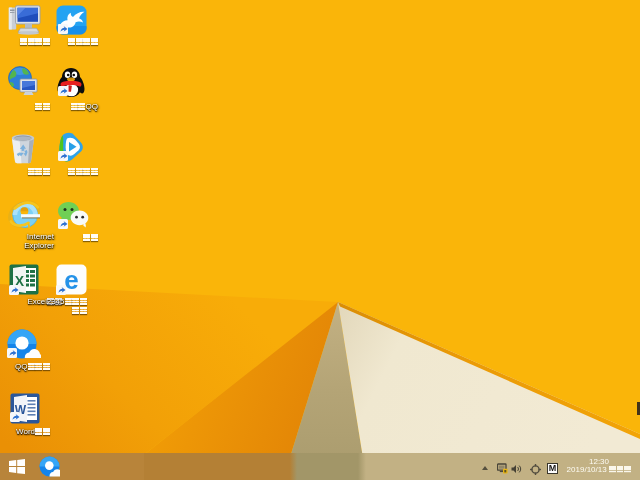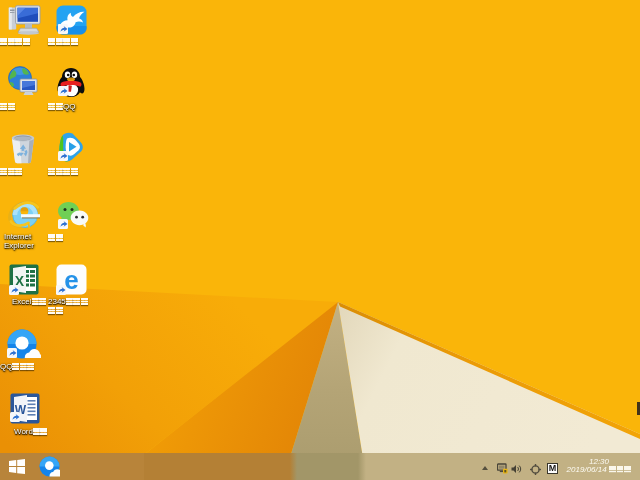--- a/index.html
+++ b/index.html
@@ -1,30 +1,30 @@
 <!DOCTYPE html>
 <html><head>
 <meta charset="utf-8">
 <style>
 html,body{margin:0;padding:0;}
 body{width:640px;height:480px;overflow:hidden;position:relative;font-family:"Liberation Sans",sans-serif;}
 #wall{position:absolute;left:0;top:0;}
 .abs{position:absolute;}
-.lbl{position:absolute;color:#fff;font-size:8px;line-height:9px;text-align:left;
+.lbl{position:absolute;color:#fff;font-size:8px;line-height:9px;text-align:right;
  text-shadow:0 1px 1px rgba(0,0,0,.95),1px 1px 2px rgba(0,0,0,.8),0 0 2px rgba(0,0,0,.6);
  white-space:nowrap;}
 .hz{display:inline-block;width:7px;height:7px;margin:0 0.5px 0 0;vertical-align:-1px;
  background-image:repeating-linear-gradient(180deg,rgba(255,255,255,.97) 0 1.7px,rgba(255,255,255,.25) 1.7px 2.5px),
   repeating-linear-gradient(90deg,rgba(90,70,20,.25) 0 .7px,rgba(0,0,0,0) .7px 3.2px);
  box-shadow:0 1px 1px rgba(40,25,0,.55);}
 .hzs{display:inline-block;width:6.5px;height:7px;margin:0 .5px;vertical-align:-1px;
  background-image:repeating-linear-gradient(180deg,rgba(253,251,242,.95) 0 1.5px,rgba(253,251,242,.2) 1.5px 2.3px);}
 #taskbar{position:absolute;left:0;top:453px;width:640px;height:27px;
  background:linear-gradient(90deg,#b8843a 0 144px,#b48035 144px 290px,#a29668 297px 358px,#c2b184 366px 640px);}
-#clock{position:absolute;right:6px;top:458px;width:70px;text-align:center;color:#fdfbf2;font-size:8px;line-height:8px;font-style:italic;}
+#clock{position:absolute;right:6px;top:458px;width:70px;text-align:center;color:#fdfbf2;font-size:8px;line-height:8px;}
 </style>
 </head>
 <body>
 <svg id="wall" width="640" height="480" viewBox="0 0 640 480">
  <defs>
   <linearGradient id="gAB" x1="230" y1="295" x2="40" y2="478" gradientUnits="userSpaceOnUse">
    <stop offset="0" stop-color="#f8ac08"></stop>
         <stop offset="0.55" stop-color="#f2a007"></stop>
         <stop offset="1" stop-color="#ea9005"></stop>
   </linearGradient>
@@ -227,23 +227,23 @@
 
 <div class="lbl" style="left:0px;top:37px;width:50px"><span class="hz"></span><span class="hz"></span><span class="hz"></span><span class="hz"></span></div>
 <div class="lbl" style="left:48px;top:37px;width:50px"><span class="hz"></span><span class="hz"></span><span class="hz"></span><span class="hz"></span></div>
 <div class="lbl" style="left:0px;top:102px;width:50px"><span class="hz"></span><span class="hz"></span></div>
 <div class="lbl" style="left:48px;top:102px;width:50px"><span class="hz"></span><span class="hz"></span>QQ</div>
 <div class="lbl" style="left:0px;top:167px;width:50px"><span class="hz"></span><span class="hz"></span><span class="hz"></span></div>
 <div class="lbl" style="left:48px;top:167px;width:50px"><span class="hz"></span><span class="hz"></span><span class="hz"></span><span class="hz"></span></div>
 <div class="lbl" style="left:4px;top:232px;width:50px">Internet<br>Explorer</div>
 <div class="lbl" style="left:48px;top:233px;width:50px"><span class="hz"></span><span class="hz"></span></div>
 <div class="lbl" style="left:12px;top:297px;width:50px">Excel<span class="hz"></span><span class="hz"></span></div>
-<div class="lbl" style="left:48px;top:297px;width:50px">2345<span class="hz"></span><span class="hz"></span><span class="hz"></span><br><span class="hz"></span><span class="hz"></span></div>
+<div class="lbl" style="left:37px;top:297px;width:50px">2345<span class="hz"></span><span class="hz"></span><span class="hz"></span><br><span class="hz"></span><span class="hz"></span></div>
 <div class="lbl" style="left:0px;top:362px;width:50px">QQ<span class="hz"></span><span class="hz"></span><span class="hz"></span></div>
-<div class="lbl" style="left:14px;top:427px;width:50px">Word<span class="hz"></span><span class="hz"></span></div>
+<div class="lbl" style="left:0px;top:427px;width:50px">Word<span class="hz"></span><span class="hz"></span></div>
 
 <div id="taskbar"></div>
 <svg class="abs" style="left:9px;top:459px" width="16" height="15" viewBox="0 0 16 15">
  <polygon points="0,2.1 7.2,1 7.2,7.1 0,7.1" fill="#fff"></polygon>
  <polygon points="8.2,0.9 16,0 16,7.1 8.2,7.1" fill="#fff"></polygon>
  <polygon points="0,8 7.2,8 7.2,14.1 0,13" fill="#fff"></polygon>
  <polygon points="8.2,8 16,8 16,15 8.2,14.2" fill="#fff"></polygon>
 </svg>
 <svg class="abs" style="left:39px;top:456px" width="21" height="21" viewBox="0 0 21 21">
  <circle cx="10.5" cy="10.5" r="10" fill="#1484ea"></circle>
@@ -265,13 +265,13 @@
  <path d="M6.5 3 a2.6 2.6 0 0 1 0 4 M8.2 1.6 a4.6 4.6 0 0 1 0 6.8" stroke="#454134" stroke-width="1" fill="none"></path>
 </svg>
 <svg class="abs" style="left:530px;top:464px" width="11" height="11" viewBox="0 0 11 11">
  <circle cx="5.5" cy="5.5" r="3.6" fill="none" stroke="#514c3e" stroke-width="1.4"></circle>
  <rect x="4.8" y="0" width="1.4" height="2.4" fill="#514c3e"></rect>
  <rect x="4.8" y="8.6" width="1.4" height="2.4" fill="#514c3e"></rect>
  <rect x="0" y="4.8" width="2.4" height="1.4" fill="#514c3e"></rect>
  <rect x="8.6" y="4.8" width="2.4" height="1.4" fill="#514c3e"></rect>
 </svg>
 <div class="abs" style="left:547px;top:463px;width:11px;height:11px;background:#fdfdfd;border:1px solid #3a372c;box-sizing:border-box;color:#181613;font:bold 9px/9px 'Liberation Sans';text-align:center;">M</div>
-<div id="clock">12:30<br><span style="letter-spacing:0">2019/06/14 </span><span class="hzs"></span><span class="hzs"></span><span class="hzs"></span></div>
+<div id="clock">12:30<br><span style="letter-spacing:0">2019/10/13 </span><span class="hzs"></span><span class="hzs"></span><span class="hzs"></span></div>
 
 </body></html>

